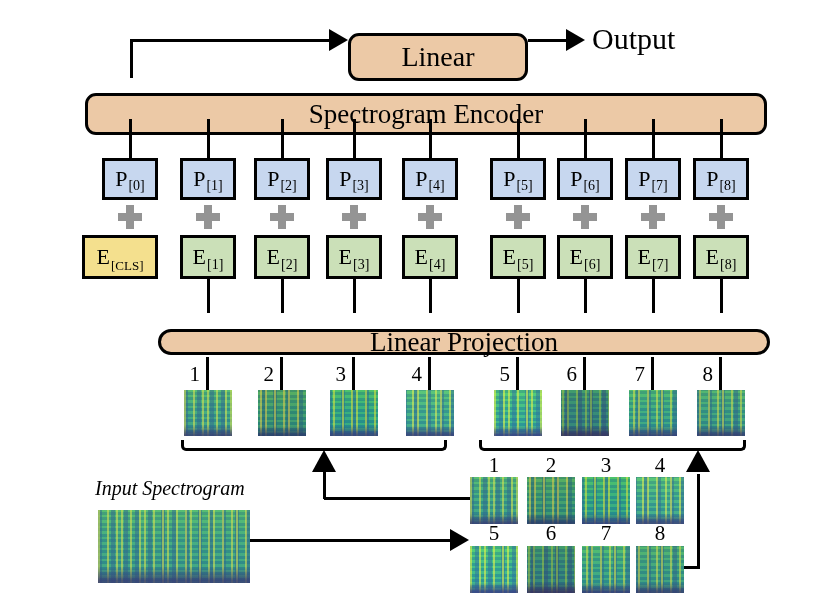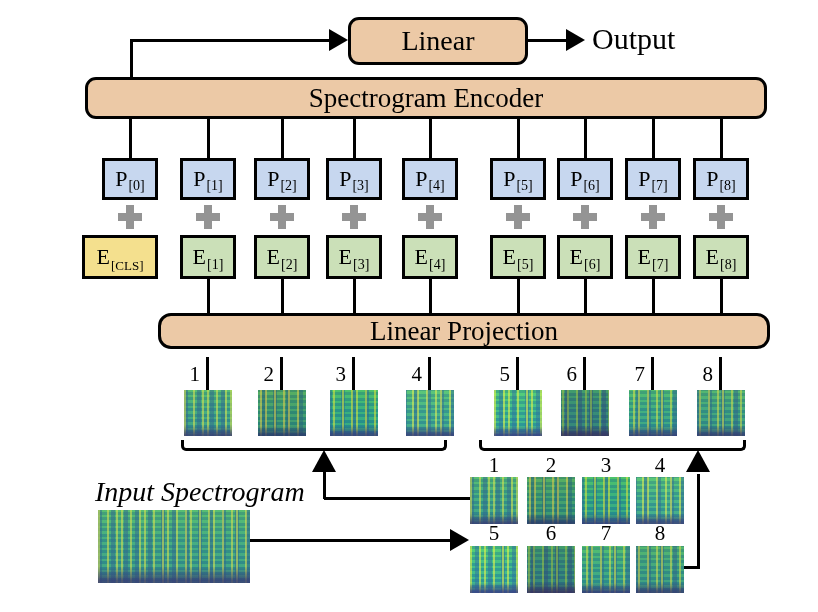--- a/index.html
+++ b/index.html
@@ -1,20 +1,20 @@
 <!DOCTYPE html>
 <html style="--box-tan: #ecc9a6; --box-blue: #c7d7ef; --box-green: #cbe0b8; --box-yellow: #f4e08e; --plus-gray: #949494;"><head>
 <meta charset="utf-8">
 <style>
   html,body{margin:0;padding:0;background:#ffffff;}
   #canvas{position:relative;width:818px;height:612px;background:#fff;overflow:hidden;
           font-family:"Liberation Serif", serif;color:#000;}
   
   .box{position:absolute;box-sizing:border-box;background:var(--box-tan);
-       border:3px solid #000;border-radius:11px;display:flex;align-items:center;justify-content:center;}
+       border:3px solid #000;border-radius:11px;display:flex;align-items:center;justify-content:center;margin-top:16px;}
   .box .lbl{font-size:27px;line-height:1;}
   .wire{background:#000;}
   .hline,.vline{position:absolute;background:#000;}
   .arrowhead-right{position:absolute;width:0;height:0;
        border-top:11px solid transparent;border-bottom:11px solid transparent;border-left:19px solid #000;}
   .arrowhead-up{position:absolute;width:0;height:0;
        border-left:12px solid transparent;border-right:12px solid transparent;border-bottom:22px solid #000;}
   
   .col{position:absolute;top:119px;width:56px;display:flex;flex-direction:column;align-items:center;}
   .col .tewire{width:3px;height:39px;}
@@ -46,21 +46,21 @@
   .v5{background-position:0 0,14px 0,5px 0,0 4px,0 0;filter:brightness(1.08) saturate(1.1);}
   .v6{background-position:0 0,6px 0,28px 0,0 1px,0 0;filter:brightness(.82) hue-rotate(12deg);}
   .v7{background-position:0 0,9px 0,18px 0,0 5px,0 0;filter:saturate(1.05);}
   .v8{background-position:0 0,2px 0,11px 0,0 7px,0 0;filter:brightness(.97);}
   .num{position:absolute;font-size:21px;line-height:1;}
   .num.r{width:44px;text-align:right;}
   .num.c{width:48px;text-align:center;}
   .bracket{position:absolute;height:11px;box-sizing:border-box;
        border-left:3px solid #000;border-right:3px solid #000;border-bottom:3px solid #000;
        border-bottom-left-radius:5px;border-bottom-right-radius:5px;}
-  .caption{position:absolute;font-style:italic;font-size:28px;line-height:1.1;white-space:nowrap;}
+  .caption{position:absolute;font-style:italic;font-size:20px;line-height:1.1;white-space:nowrap;}
   .outtext{position:absolute;font-size:30px;line-height:1;}
 </style>
 </head>
 <body>
 
 <div id="canvas">
 
   <div class="vline" style="left:130px;top:42px;width:3px;height:36px;"></div>
   <div class="hline" style="left:130px;top:39px;width:201px;height:3px;"></div>
   <div class="arrowhead-right" style="left:329px;top:29px;"></div>
@@ -222,21 +222,21 @@
         <span class="ph"></span>
         <span class="pv"></span>
       </div>
     <div class="tok ebox">
         <span>E</span>
         <span class="sub">[8]</span>
       </div>
     <div class="wire ewire"></div>
   </div>
 
-  <div class="box" style="left:158px;top:313px;width:612px;height:36px;border-radius:13px;">
+  <div class="box" style="left:158px;top:313px;width:612px;height:26px;border-radius:13px;">
     <span class="lbl">Linear Projection</span>
   </div>
 
   <div class="vline" style="left:206px;top:357px;width:3px;height:33px;"></div>
   <div class="vline" style="left:280px;top:357px;width:3px;height:33px;"></div>
   <div class="vline" style="left:352px;top:357px;width:3px;height:33px;"></div>
   <div class="vline" style="left:428px;top:357px;width:3px;height:33px;"></div>
   <div class="vline" style="left:516px;top:357px;width:3px;height:33px;"></div>
   <div class="vline" style="left:583px;top:357px;width:3px;height:33px;"></div>
   <div class="vline" style="left:651px;top:357px;width:3px;height:33px;"></div>

